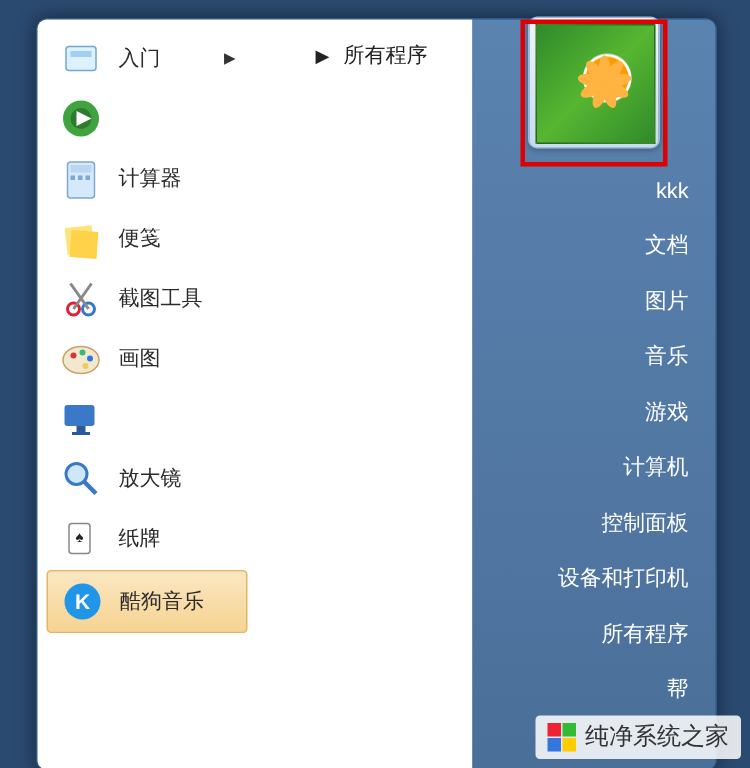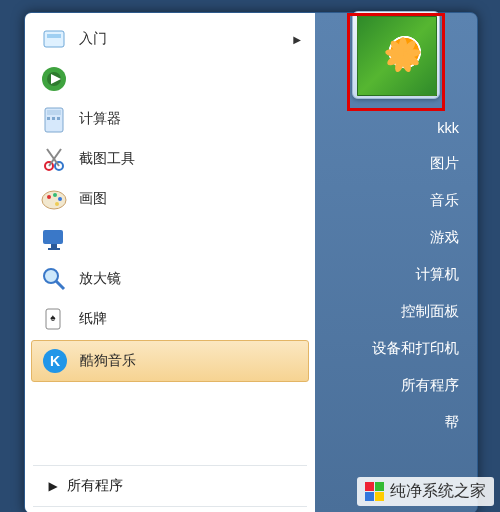--- a/index.html
+++ b/index.html
@@ -23,21 +23,21 @@
     border: 1px solid #2d5a8c;
     overflow: visible;
   }
   .left-panel {
     width: 290px;
     background: #ffffff;
     border-top-left-radius: 6px;
     border-bottom-left-radius: 6px;
     padding: 6px 0 4px 0;
     display: flex;
-    flex-direction: column;
+    flex-direction: row;
   }
   .right-panel {
     flex: 1;
     background: linear-gradient(to bottom, #5b83b0 0%, #4a6f99 100%);
     border-top-right-radius: 6px;
     border-bottom-right-radius: 6px;
     position: relative;
     padding-top: 98px;
     color: #fff;
   }
@@ -204,20 +204,29 @@
               <rect x="6" y="4" width="18" height="24" rx="2" fill="#d6e8fb" stroke="#7fa8d0"></rect>
               <rect x="8" y="6" width="14" height="5" fill="#bcd6ef"></rect>
               <rect x="8" y="13" width="3" height="3" fill="#7fa8d0"></rect>
               <rect x="13" y="13" width="3" height="3" fill="#7fa8d0"></rect>
               <rect x="18" y="13" width="3" height="3" fill="#7fa8d0"></rect>
             </svg>
         </span>
         <span class="prog-label">计算器</span>
       </div>
 
+      <div class="prog-item">
+        <span class="prog-icon">
+          <svg width="30" height="30">
+              <rect x="5" y="7" width="18" height="18" fill="#ffe47a" transform="rotate(-6 14 16)"></rect>
+              <rect x="8" y="10" width="18" height="18" fill="#ffd24a" transform="rotate(4 17 19)"></rect>
+            </svg>
+        </span>
+        <span class="prog-label">便笺</span>
+      </div>
 
       <div class="prog-item">
         <span class="prog-icon">
           <svg width="30" height="30">
               <circle cx="10" cy="22" r="4" fill="none" stroke="#d23" stroke-width="2"></circle>
               <circle cx="20" cy="22" r="4" fill="none" stroke="#37c" stroke-width="2"></circle>
               <line x1="10" y1="22" x2="22" y2="5" stroke="#888" stroke-width="2"></line>
               <line x1="20" y1="22" x2="8" y2="5" stroke="#888" stroke-width="2"></line>
             </svg>
         </span>
@@ -298,20 +307,21 @@
         <div class="petal" style="transform:rotate(120deg)"></div>
         <div class="petal" style="transform:rotate(160deg)"></div>
         <div class="petal" style="transform:rotate(200deg)"></div>
         <div class="petal" style="transform:rotate(240deg)"></div>
         <div class="petal" style="transform:rotate(280deg)"></div>
         <div class="petal" style="transform:rotate(320deg)"></div>
       </div>
     </div>
 
     <div class="right-item">kkk</div>
+    <div class="right-item">文档</div>
     <div class="right-item">图片</div>
     <div class="right-item">音乐</div>
     <div class="right-item">游戏</div>
     <div class="right-item">计算机</div>
     <div class="right-item">控制面板</div>
     <div class="right-item">设备和打印机</div>
     <div class="right-item">所有程序</div>
     <div class="right-item">帮</div>
   </div>
 </div>

